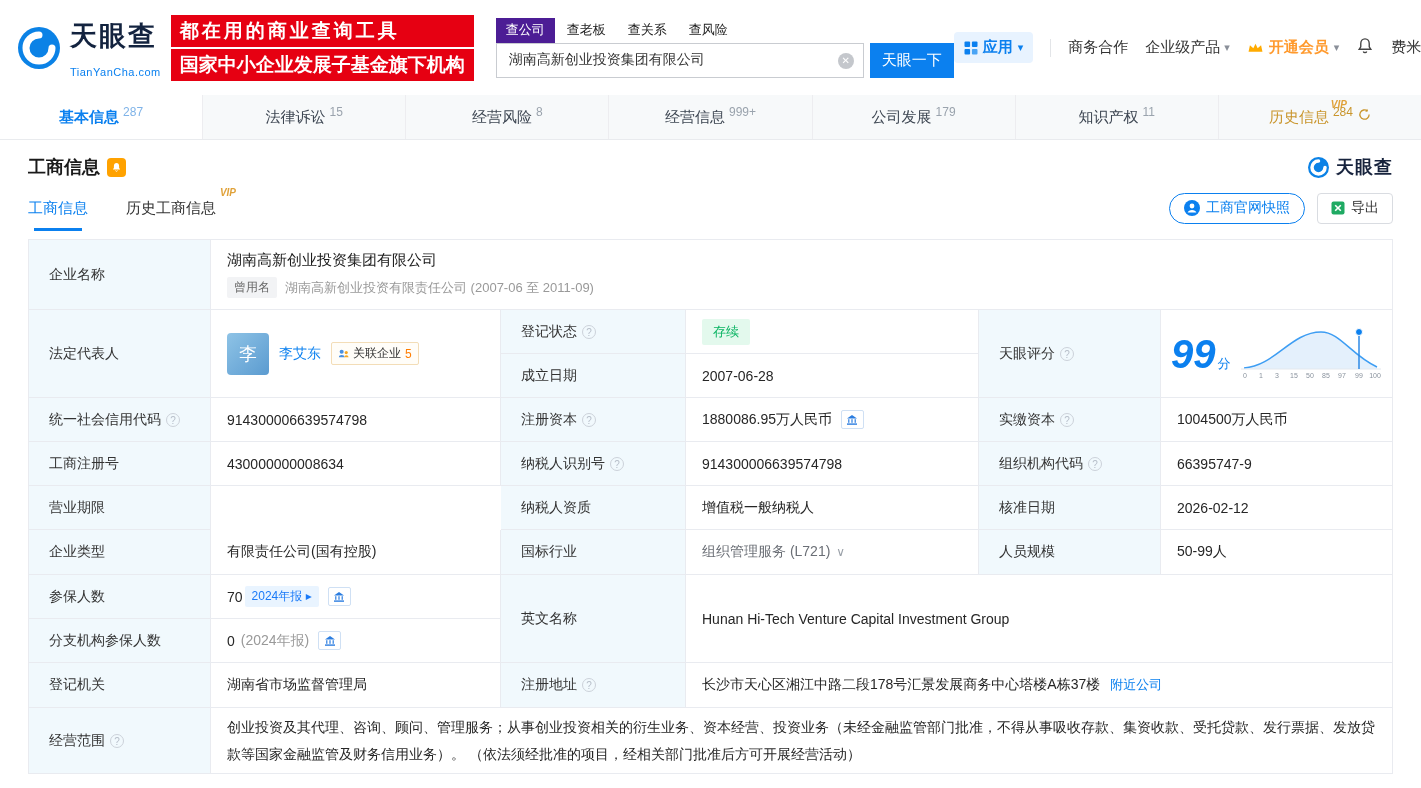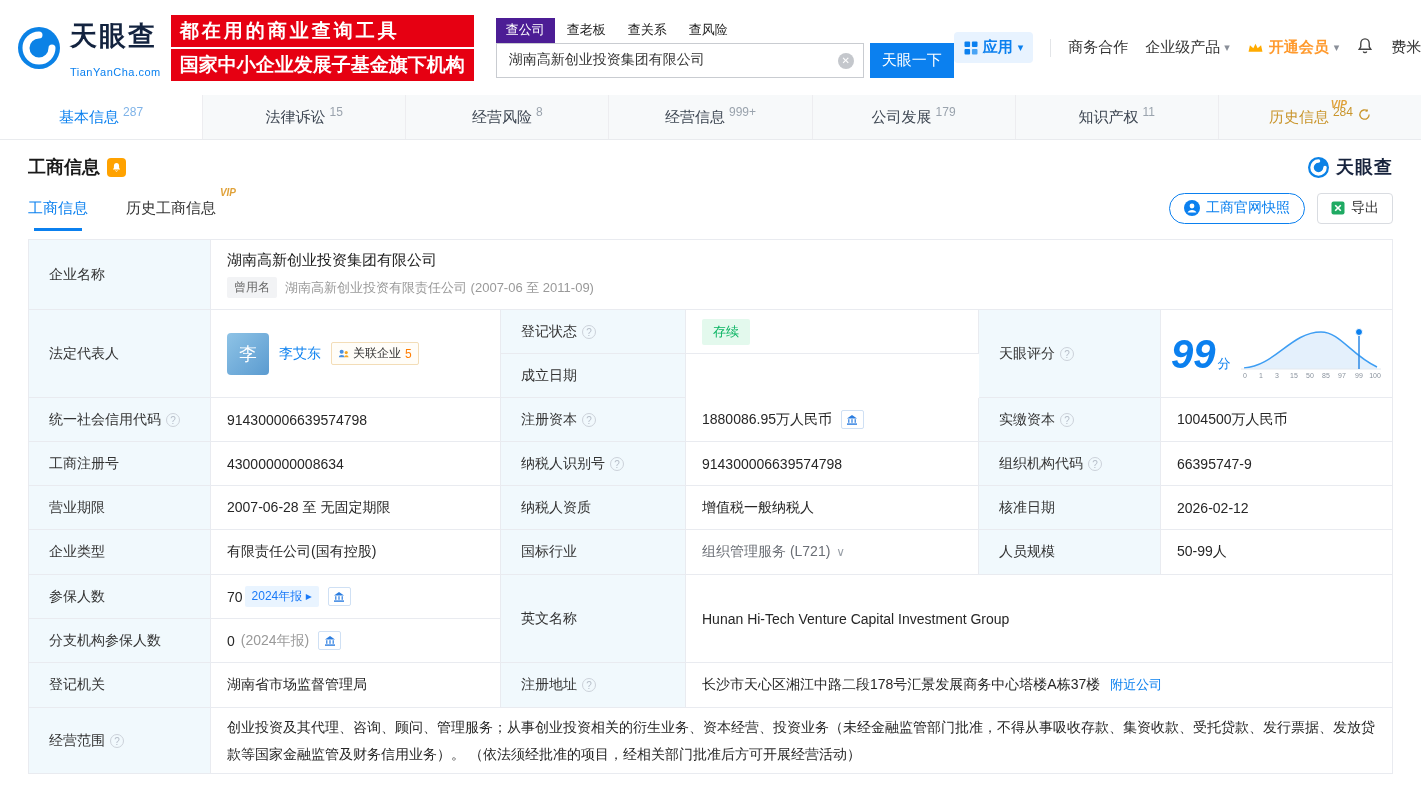--- a/index.html
+++ b/index.html
@@ -38,21 +38,21 @@
   .plain-link { display:flex; align-items:center; gap:4px; }
 
   
   .navtabs { height:45px; display:flex; background:#f7f9fa; border-bottom:1px solid #e9ebee; }
   .tab { flex:1; display:flex; align-items:center; justify-content:center; cursor:pointer;
     position:relative; border-left:1px solid #ededf0; }
   .tab:first-child { border-left:none; }
   .t-label { font-size:15px; color:#3d4652; }
   .t-count { font-size:12px; color:#9aa3ad; margin-left:4px; transform:translateY(-5px); display:inline-block; }
   .tab.active { background:#fff; }
-  .tab.active .t-label { color:#0b80ef; font-weight:400;text-align:center; }
+  .tab.active .t-label { color:#0b80ef; font-weight:700;text-align:center; }
   .tab.active .t-count { color:#7fb3e8; }
   .tab.gold .t-label, .tab.gold .t-count { color:#c9952c; }
   .vip-sup { position:absolute; font-size:10px; font-weight:700; font-style:italic; color:#e0a23a; }
   .tab.gold .vip-sup { top:4px; right:74px; }
   .refresh-ic { margin-left:5px; transform:translateY(-3px); }
 
   
   .content { padding:0 28px; }
   .sec-head { margin-top:15px; display:flex; align-items:center; }
   .sec-title { font-size:18px; font-weight:700; color:#1a1a1a; }
@@ -298,20 +298,23 @@
     <div class="c l" style="grid-area:2/3/3/4">
       <span>登记状态</span>
       <span class="q">?</span>
     </div>
     <div class="c" style="grid-area:2/4/3/5">
       <span class="status-badge">存续</span>
     </div>
     <div class="c l" style="grid-area:3/3/4/4">
       <span>成立日期</span>
     </div>
+    <div class="c" style="grid-area:3/4/4/5">
+      <span>2007-06-28</span>
+    </div>
     <div class="c l" style="grid-area:2/5/4/6">
       <span>天眼评分</span>
       <span class="q">?</span>
     </div>
     <div class="c score-cell" style="grid-area:2/6/4/7">
       <span>
         <span class="score-num">99</span><span class="score-unit">分</span>
       </span>
       <svg width="140" height="58" viewBox="0 0 140 58">
         <path d="M3,43 C34,41 50,7 80,7 C99,7 110,30 136,42 L136,44 L3,44 Z" fill="#e4f0fc"></path>
@@ -379,23 +382,20 @@
       <span>组织机构代码</span>
       <span class="q">?</span>
     </div>
     <div class="c" style="grid-area:5/6/6/7">
       <span>66395747-9</span>
     </div>
 
     <div class="c l" style="grid-area:6/1/7/2">
       <span>营业期限</span>
     </div>
-    <div class="c" style="grid-area:6/2/7/3">
-      <span>2007-06-28 至 无固定期限</span>
-    </div>
     <div class="c l" style="grid-area:6/3/7/4">
       <span>纳税人资质</span>
     </div>
     <div class="c" style="grid-area:6/4/7/5">
       <span>增值税一般纳税人</span>
     </div>
     <div class="c l" style="grid-area:6/5/7/6">
       <span>核准日期</span>
     </div>
     <div class="c" style="grid-area:6/6/7/7">

